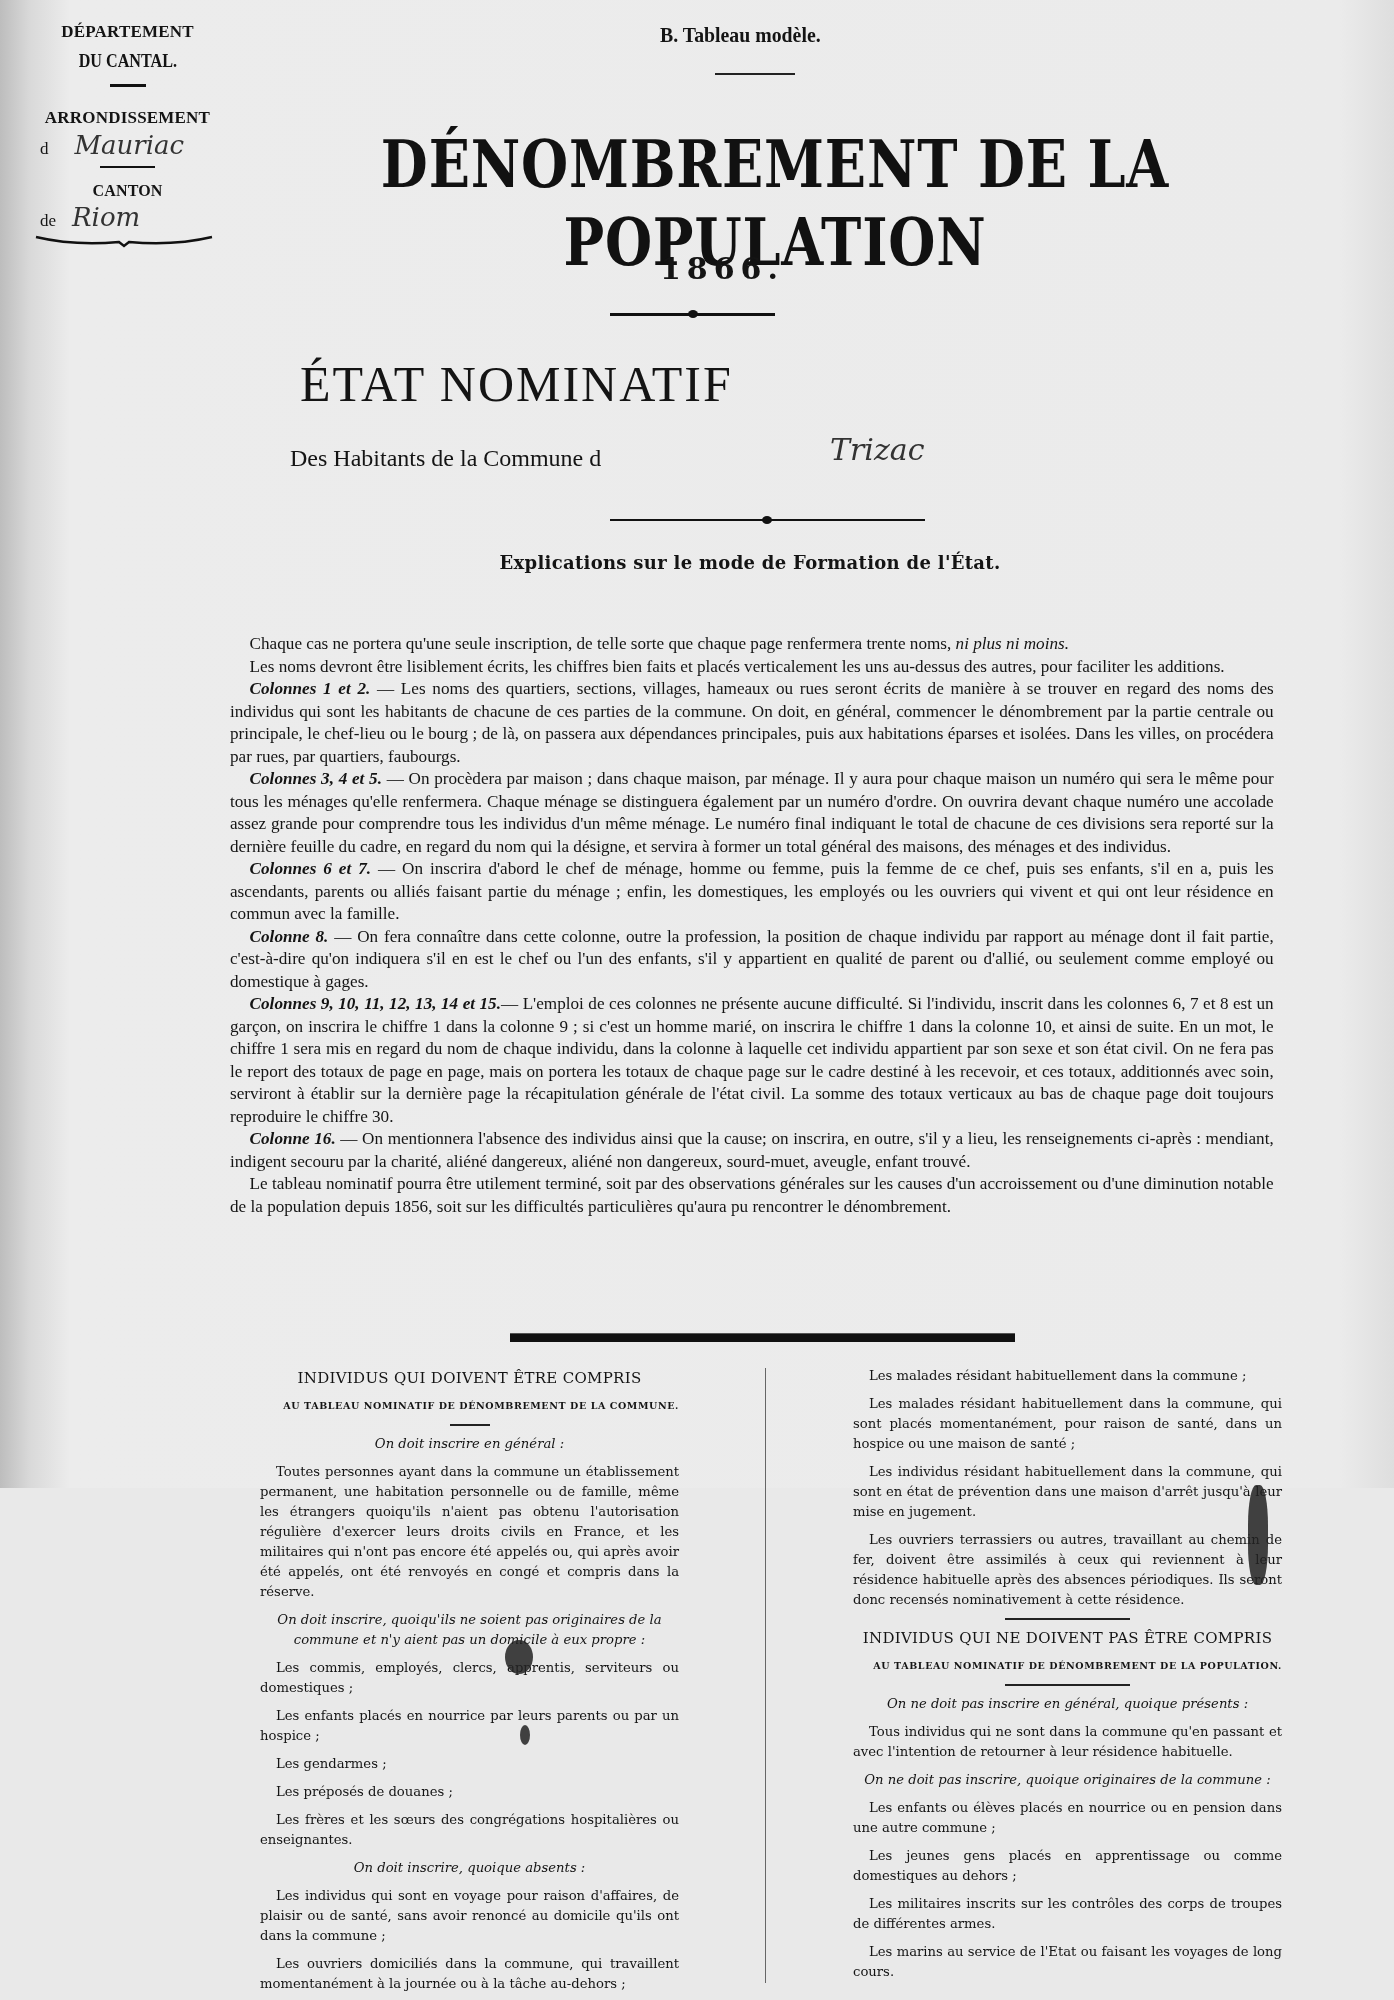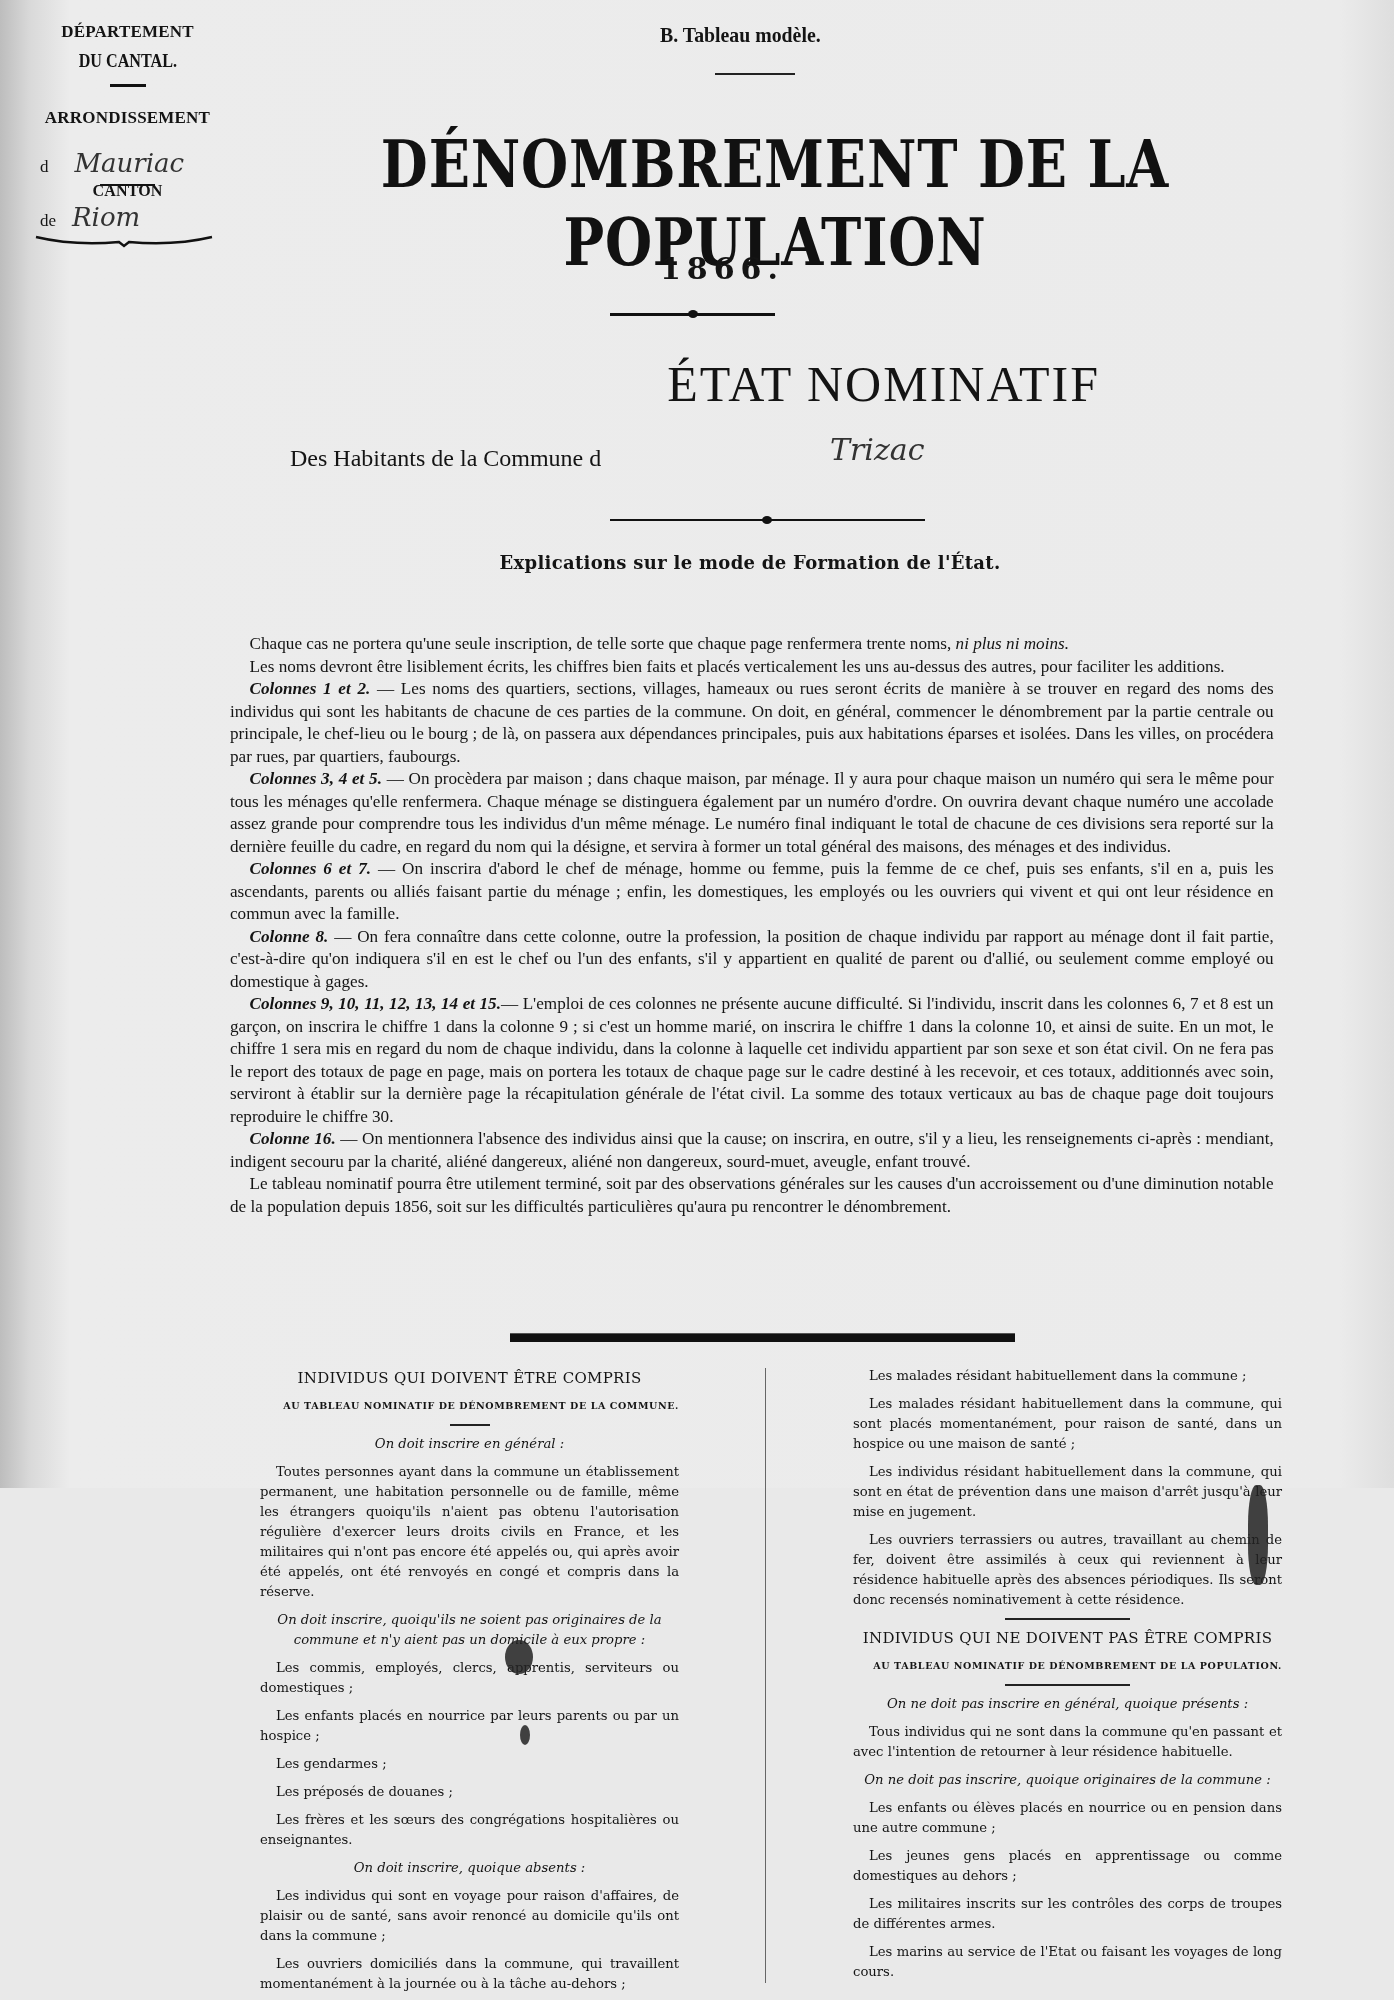--- a/index.html
+++ b/index.html
@@ -30,21 +30,21 @@
     left: 240px; top: 125px; width: 1070px; text-align: center;
     font-family: "DejaVu Serif", serif; font-weight: bold; font-size: 66px;
     letter-spacing: 1px; transform: scaleX(0.82); transform-origin: center;
     color: #111;
   }
   .year { left: 660px; top: 235px; font-size: 30px; font-weight: bold; font-family: "DejaVu Serif", serif; letter-spacing: 6px; margin-top: 16px; }
 
   .orn { height: 3px; background: #111; }
   .orn-dot { width: 10px; height: 8px; background: #111; border-radius: 50%; position: absolute; top: -3px; }
 
-  .etat { left: 300px; top: 355px; width: 800px; text-align: right; font-size: 50px; letter-spacing: 2px; font-weight: normal; }
+  .etat { left: 300px; top: 355px; width: 800px; text-align: left; font-size: 50px; letter-spacing: 2px; font-weight: normal; }
   .habit { left: 290px; top: 445px; font-size: 24px; }
   .commune-hand { left: 830px; top: 432px; font-family: "DejaVu Serif", serif; font-style: italic; font-size: 30px; color: #333; }
 
   .expl { left: 400px; top: 552px; width: 700px; text-align: center; font-family: "DejaVu Serif", serif; font-weight: bold; font-size: 18px; letter-spacing: 0.3px; }
 
   .body-text {
     left: 230px; top: 632px; width: 1065px;
     font-size: 17.5px; line-height: 22.5px; text-align: justify;
     transform: scaleX(0.98); transform-origin: left top;
   }
@@ -72,21 +72,21 @@
 
 <div class="page">
 
   <div class="lhdr" style="top:22px;">
     <div class="big">DÉPARTEMENT</div>
     <div class="cond" style="margin-top:8px;">DU CANTAL.</div>
     <div class="rule-short" style="width:36px;margin-top:12px;"></div>
   </div>
   <div class="lhdr" style="top:108px;">
     <div class="big">ARRONDISSEMENT</div>
-    <div style="text-align:left;margin-top:20px;">
+    <div style="text-align:left;margin-top:2px;">
       <span class="de">d</span>
       <span class="hand" style="margin-left:22px;">Mauriac</span>
     </div>
     <div class="rule-short" style="width:55px;height:2px;margin-top:6px;"></div>
   </div>
   <div class="lhdr" style="top:182px;">
     <div class="big" style="font-size:16px;">CANTON</div>
     <div style="text-align:left;margin-top:2px;">
       <span class="de">de</span>
       <span class="hand" style="margin-left:12px;">Riom</span>

